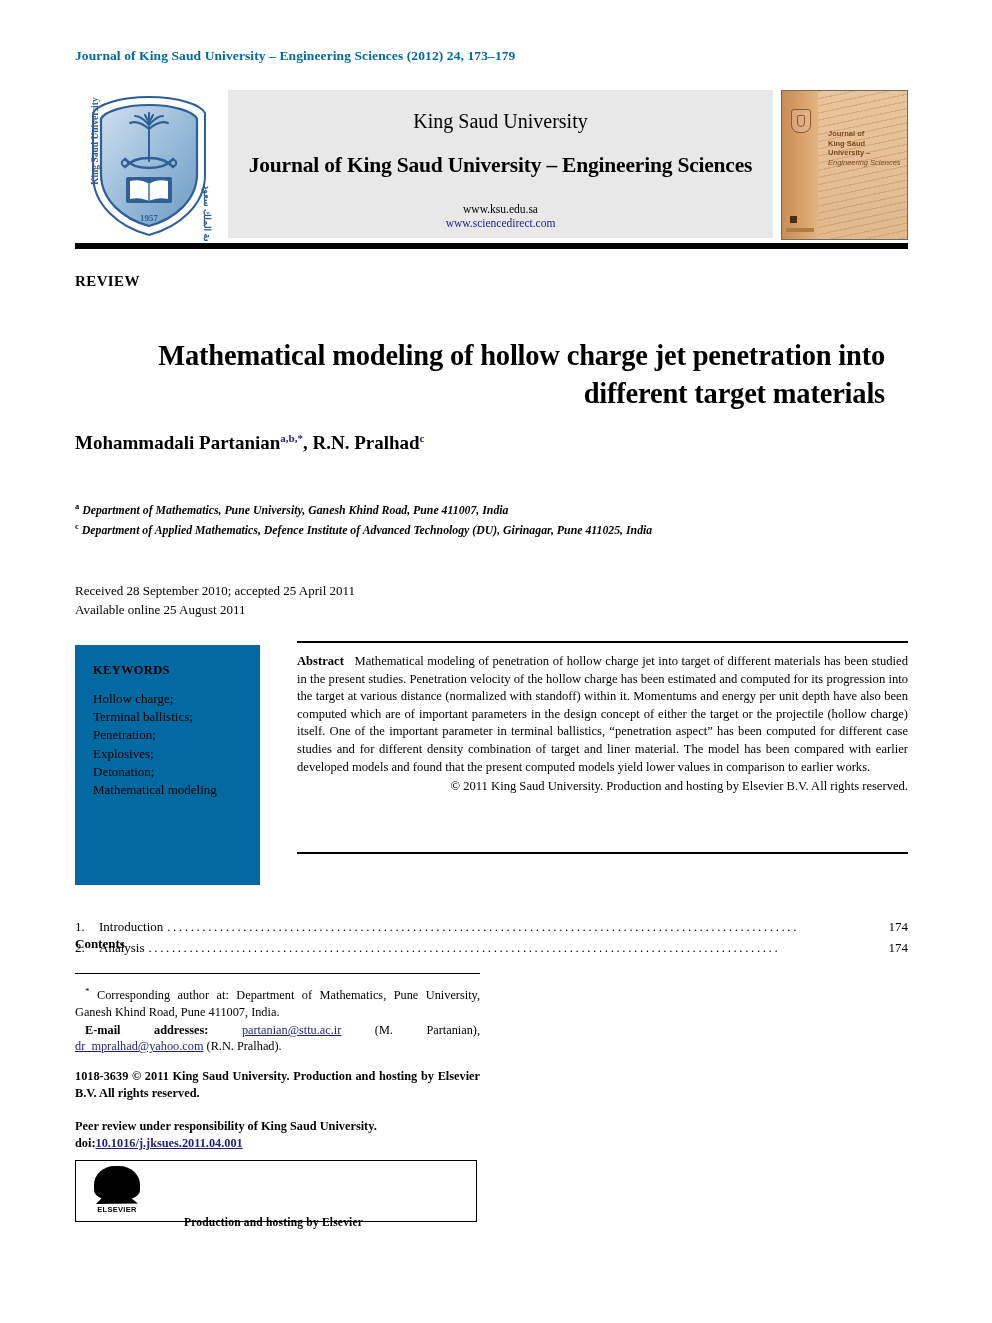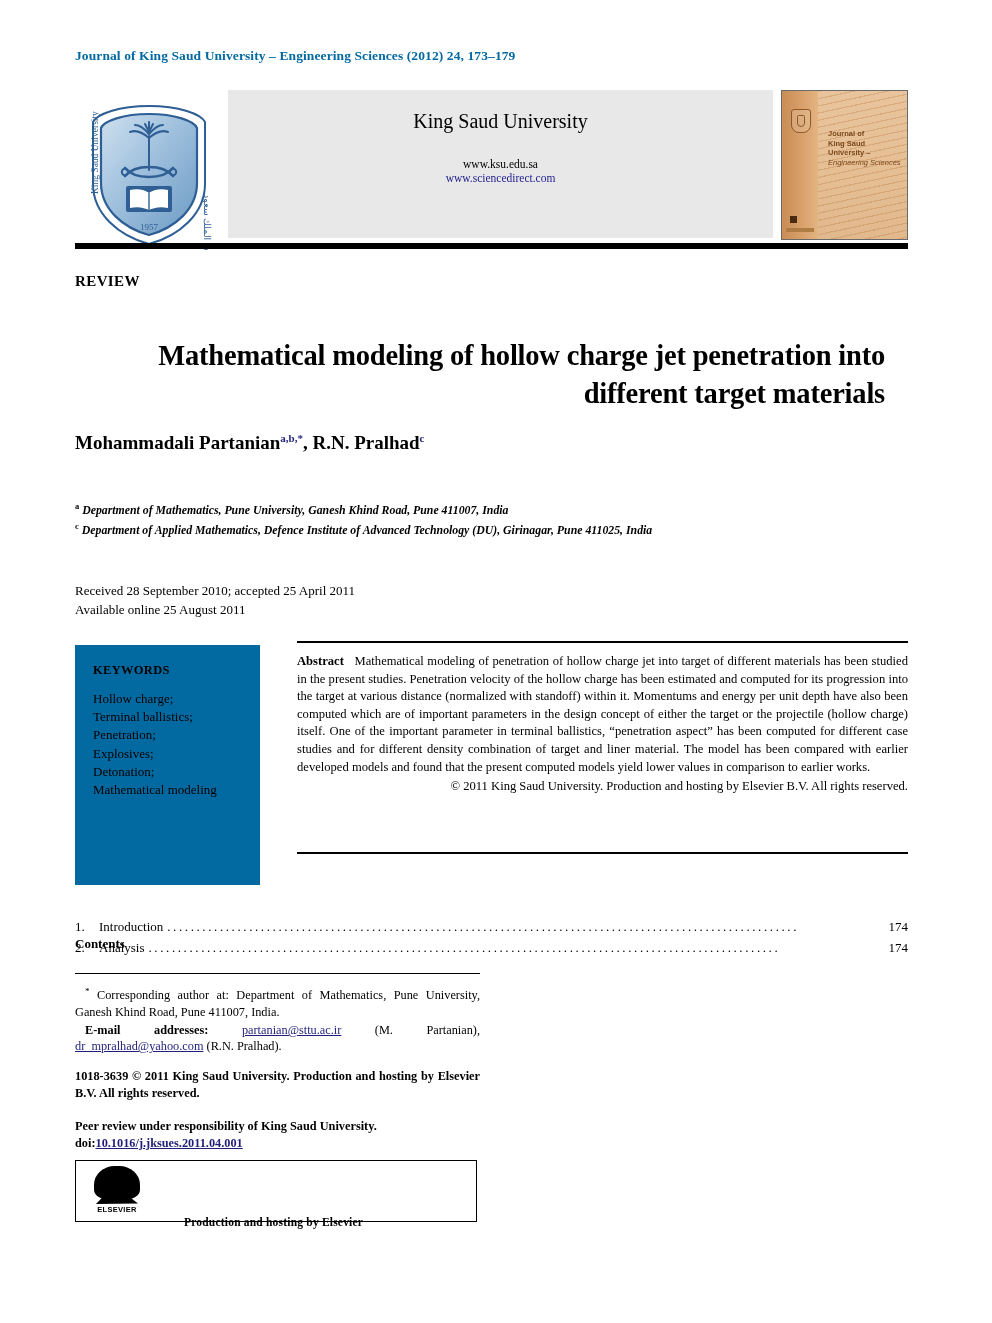--- a/index.html
+++ b/index.html
@@ -37,23 +37,24 @@
   .masthead {
     position: absolute;
     left: 75px;
     top: 88px;
     width: 833px;
     height: 152px;
   }
   .masthead-logo {
     position: absolute;
     left: 0;
-    top: 10px;
+    top: 1px;
     width: 148px;
     height: 152px;
+    font-weight: bold;
   }
   .masthead-center {
     position: absolute;
     left: 153px;
     top: 2px;
     width: 545px;
     height: 148px;
     background: #e8e8e8;
     text-align: center;
   }
@@ -487,20 +488,21 @@
           <text x="74" y="132" text-anchor="middle" font-family="Liberation Serif, serif" font-size="9" fill="#2f5f95">1957</text>
 
           <text x="23" y="96" transform="rotate(-90 23 96)" font-family="Liberation Serif, serif" font-size="9.5" fill="#2d5e95">King Saud University</text>
           <text x="129" y="96" transform="rotate(90 129 96)" font-family="Liberation Serif, serif" font-size="9.5" fill="#2d5e95">جامعة الملك سعود</text>
         </svg>
       </div>
     </div>
 
     <div class="masthead-center">
       <div class="mc-university">King Saud University</div>
+      <div class="mc-journal">Journal of King Saud University – Engineering Sciences</div>
       <div class="mc-url1">www.ksu.edu.sa</div>
       <div class="mc-url2">www.sciencedirect.com</div>
     </div>
 
     <div class="masthead-cover">
       <div class="cover-spine"></div>
       <div class="cover-body"></div>
       <div class="cover-emblem"></div>
       <div class="cover-title">
         <div>Journal of</div>

